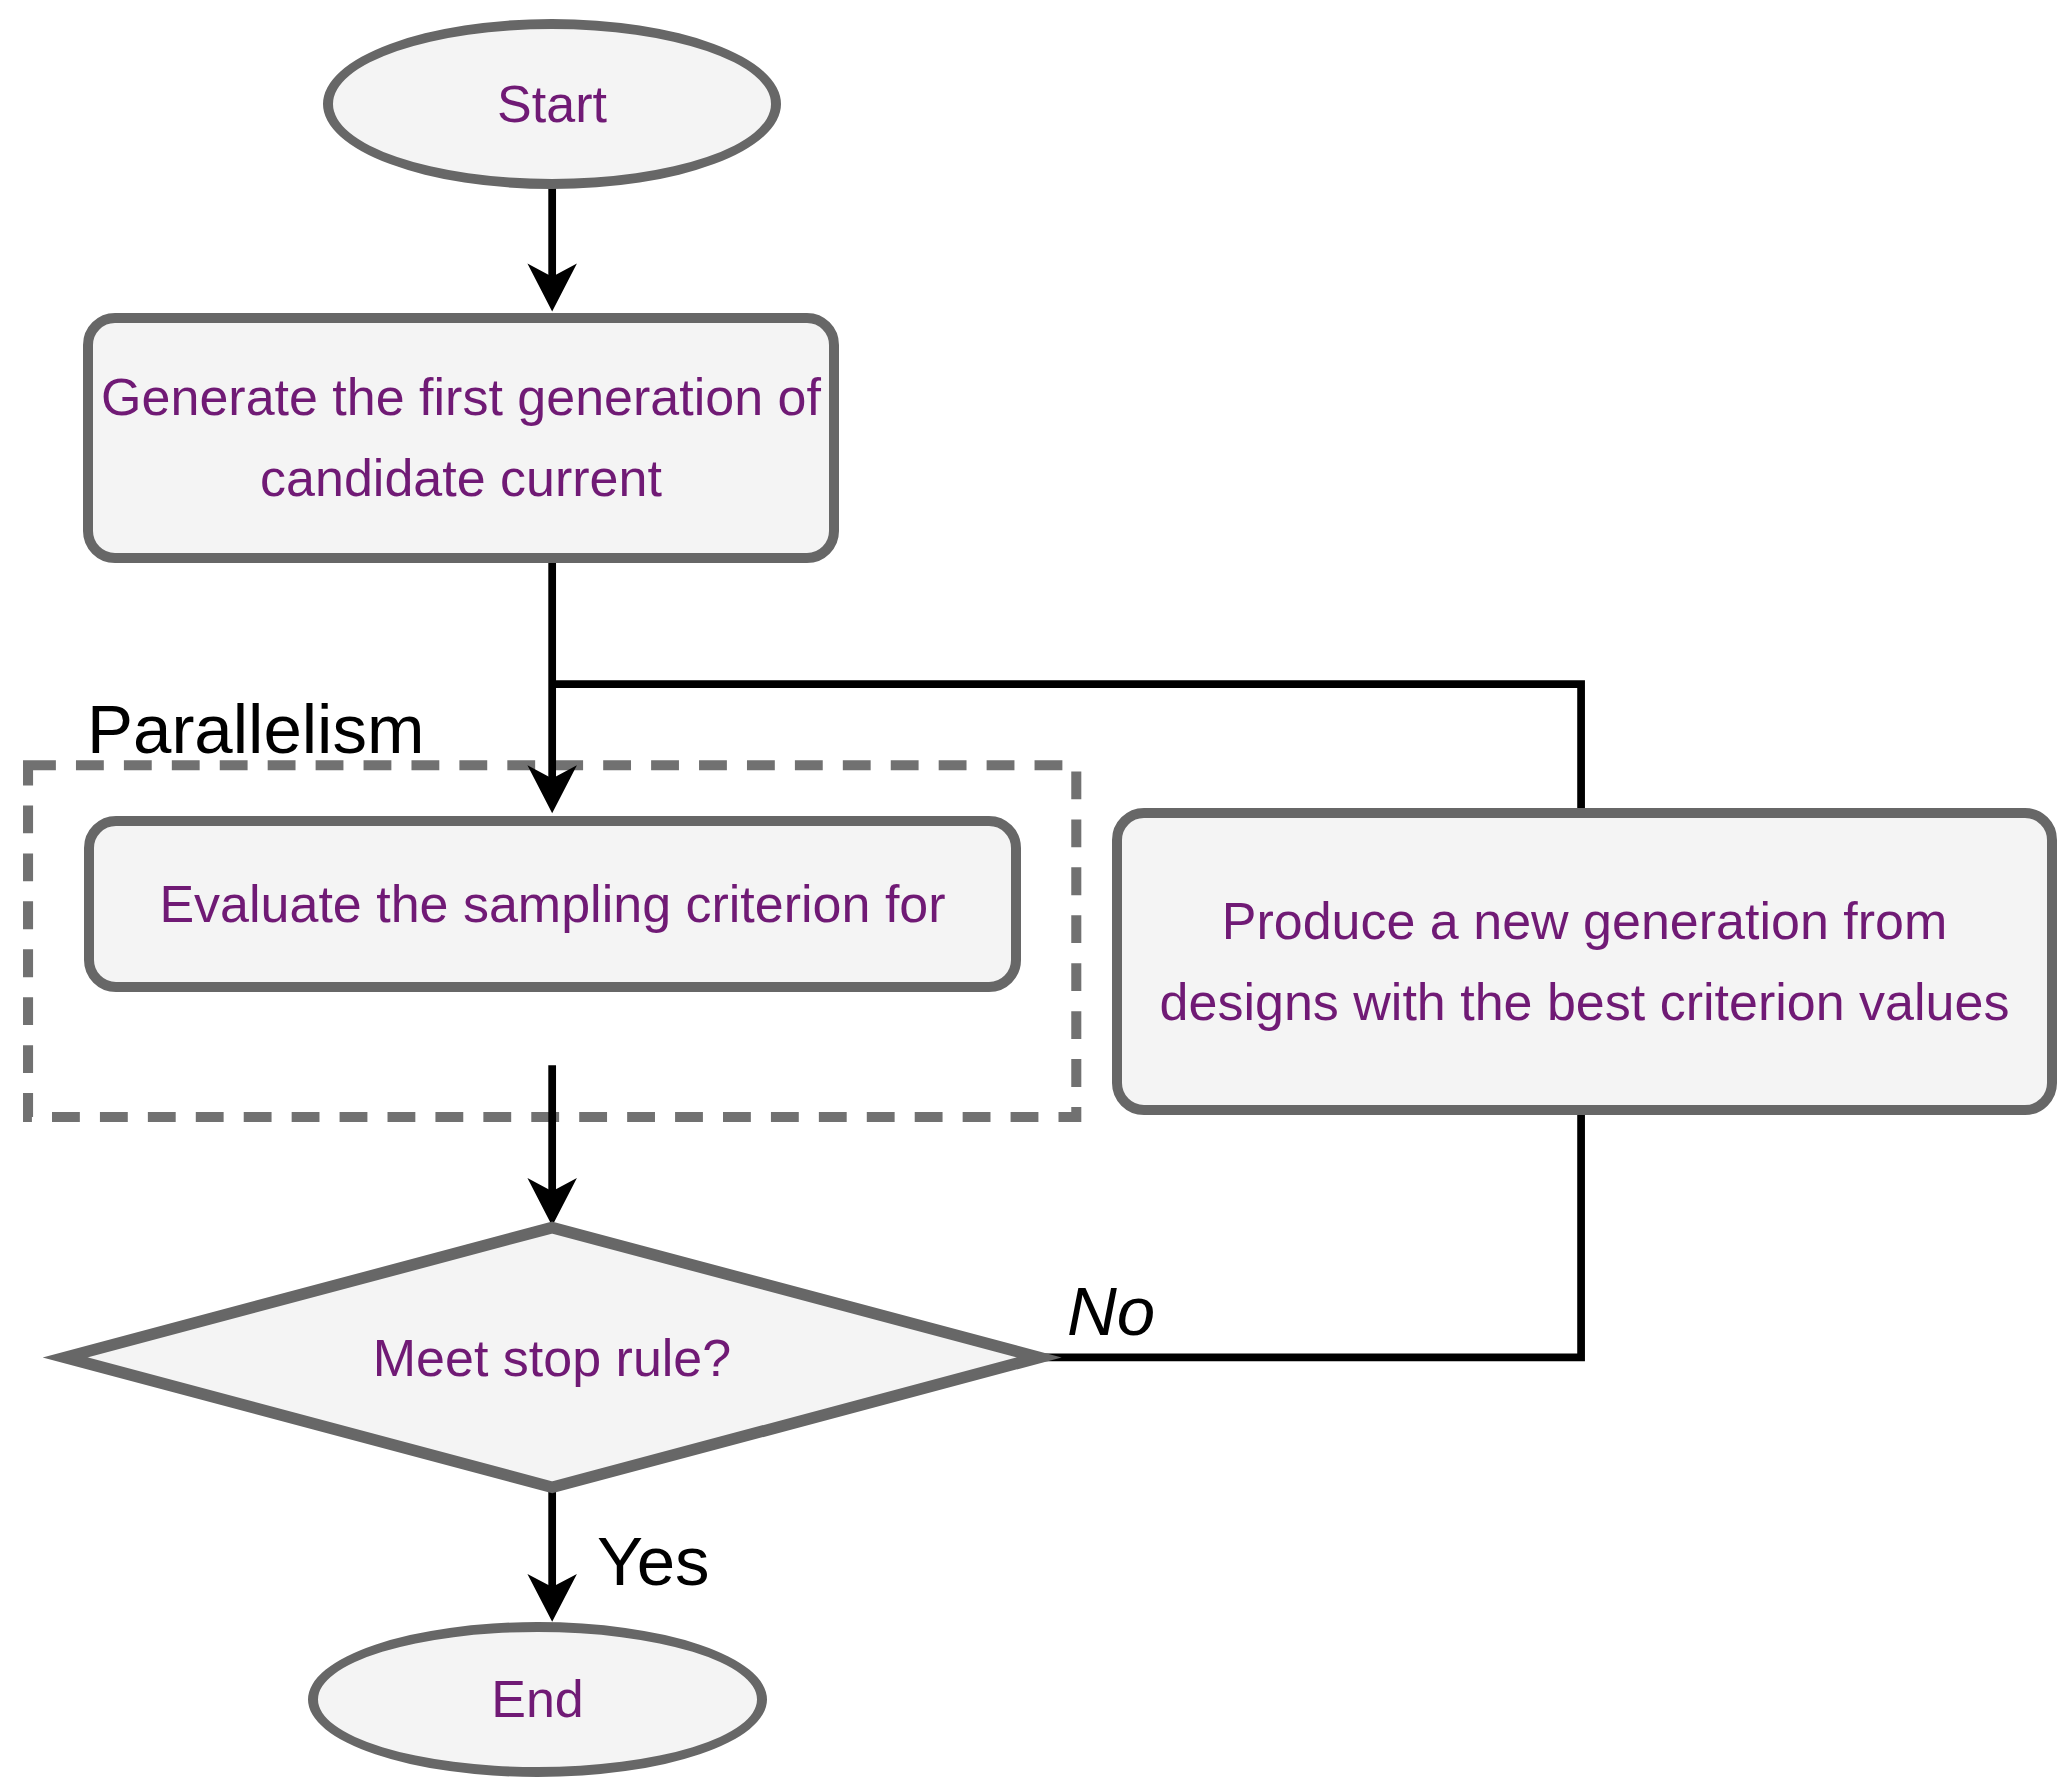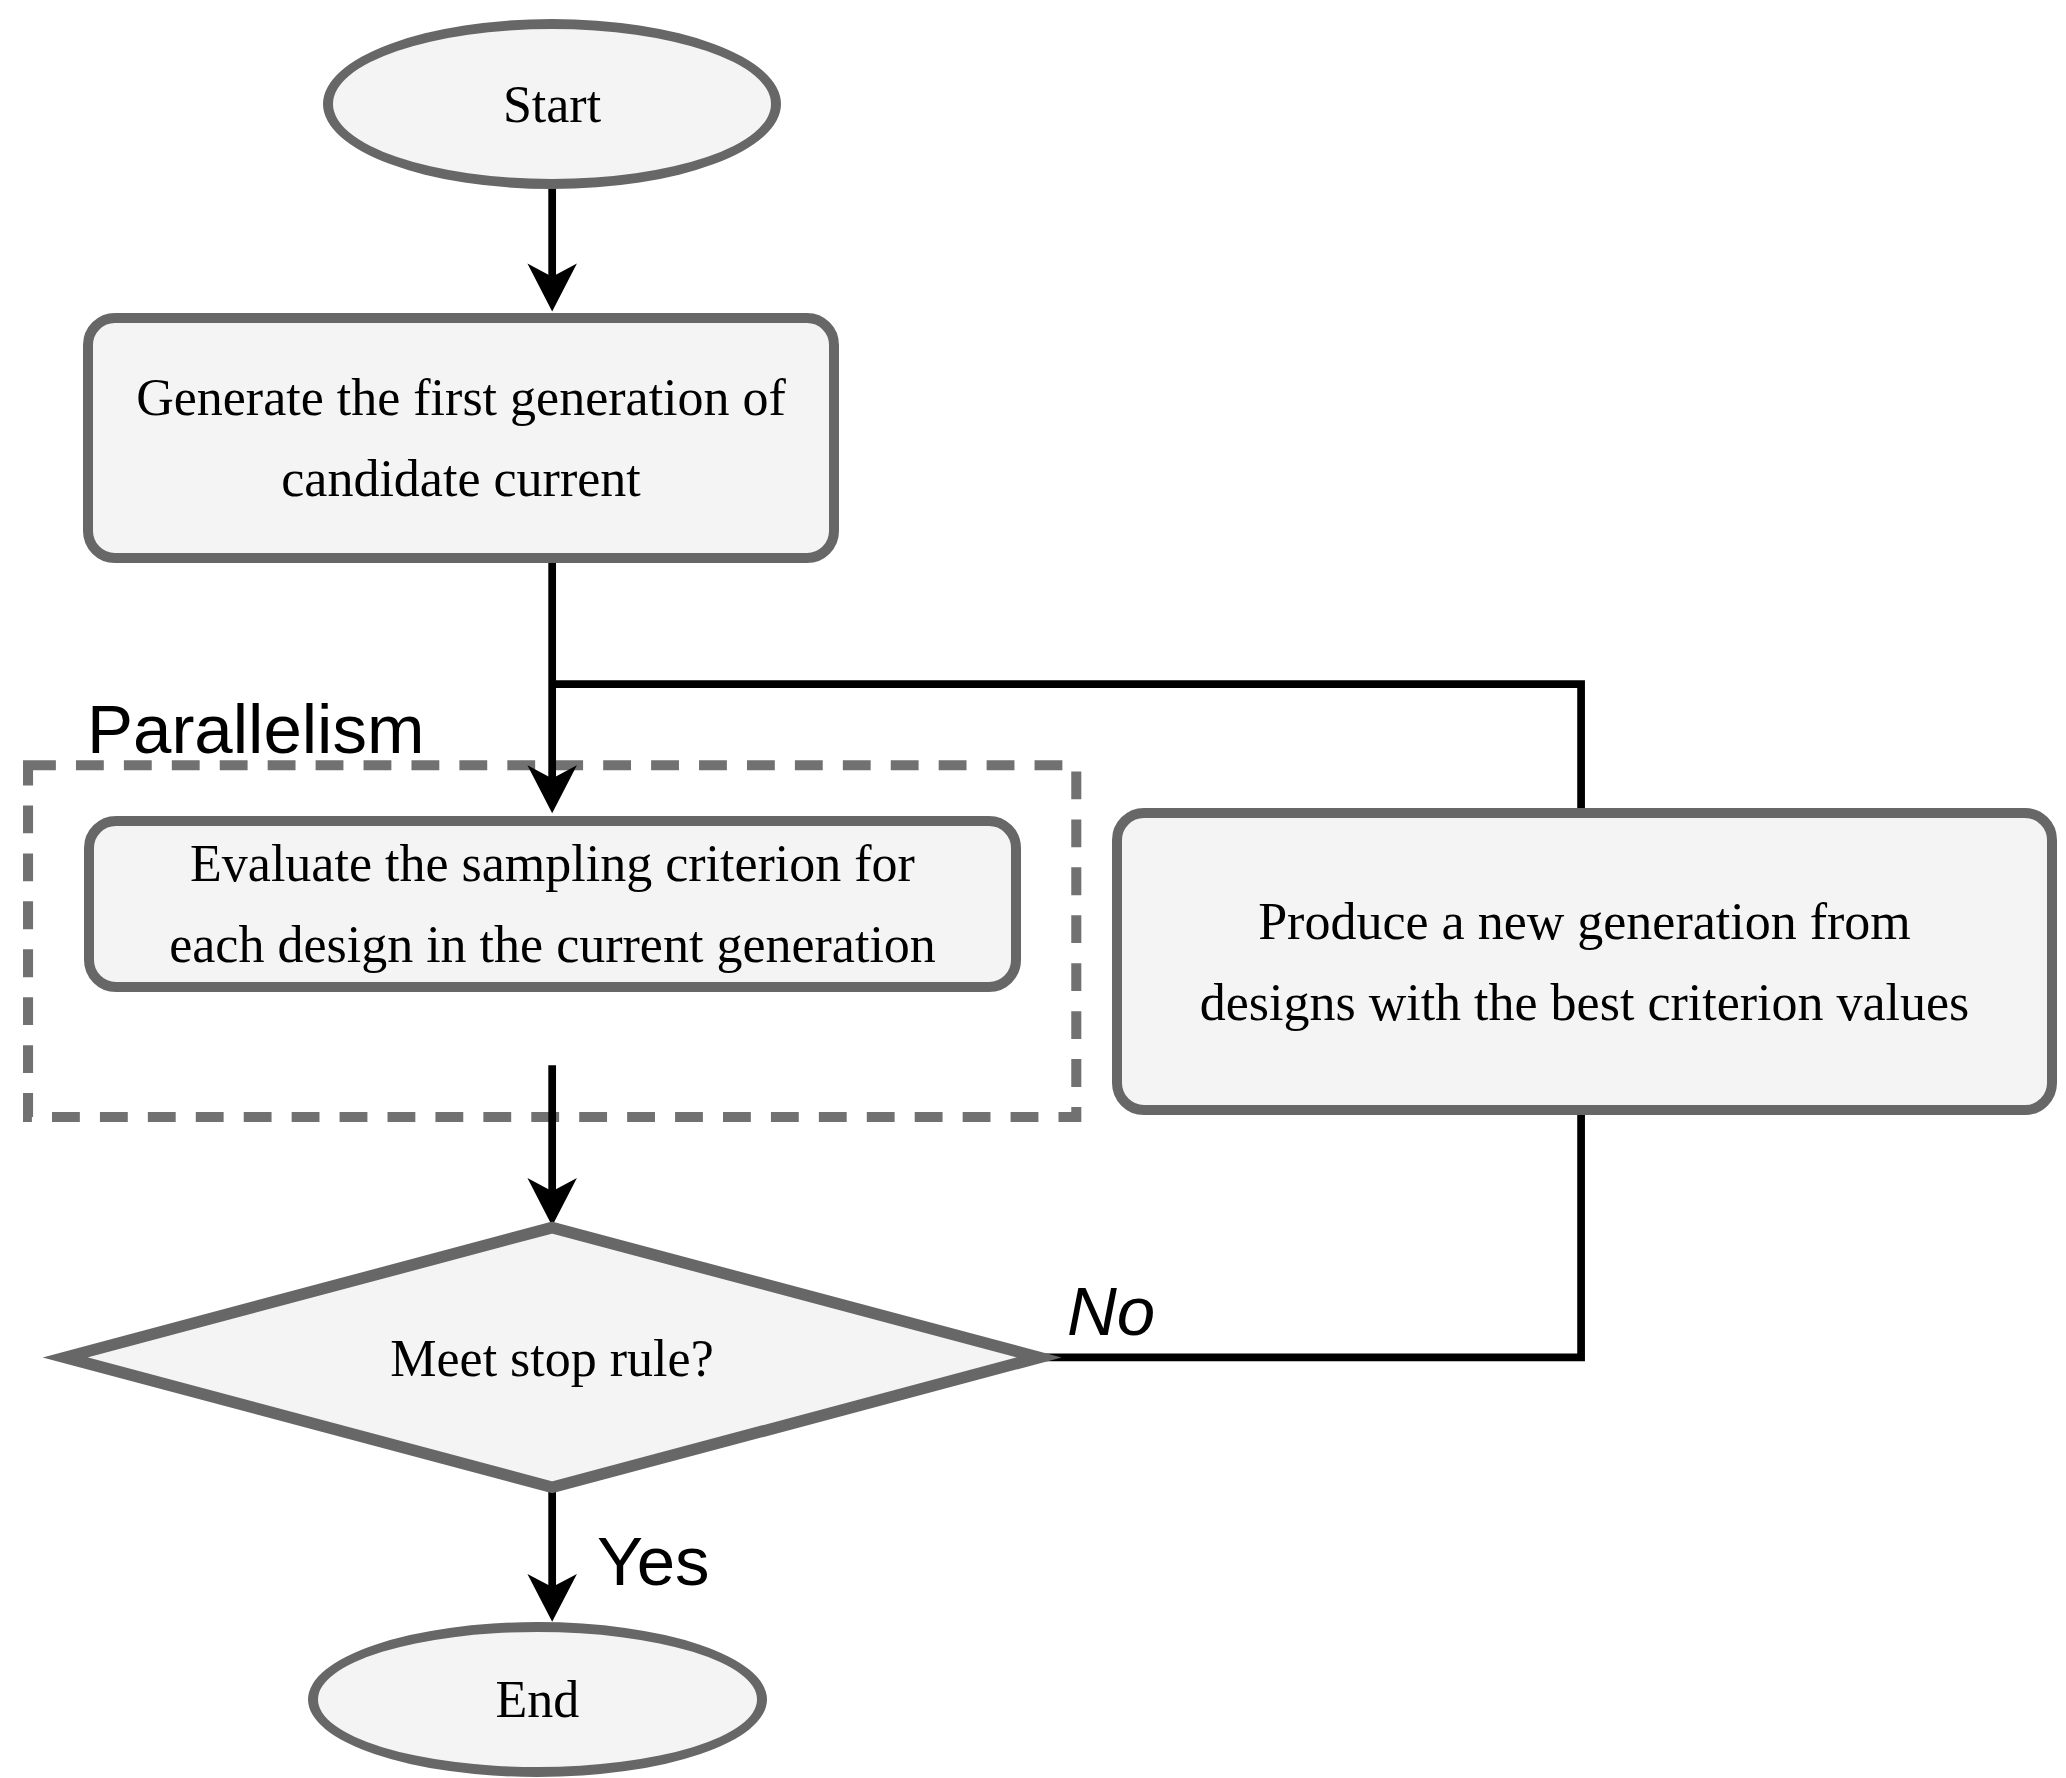--- a/index.html
+++ b/index.html
@@ -27,22 +27,21 @@
     box-sizing: border-box;
     background: #f4f4f4;
     border: 10.8px solid #676767;
     display: flex;
     flex-direction: column;
     align-items: center;
     justify-content: center;
     text-align: center;
     font-size: 52px;
     line-height: 81px;
-    color: #000000;
-    font-family: Liberation Serif, serif;
+    color: #701a75;
   }
   .ellipse {
     border-radius: 50%;
   }
   .process {
     border-radius: 32px;
   }
   .node-start {
     left: 323px; top: 19.3px;
     width: 458px; height: 170px;
@@ -116,21 +115,20 @@
 
   <div class="node process node-generate">
     <span>Generate the first generation of</span>
     <span>candidate current</span>
   </div>
 
   <div class="floating-label label-parallelism">Parallelism</div>
 
   <div class="node process node-evaluate">
     <span>Evaluate the sampling criterion for</span>
-    <span>each design in the current generation</span>
   </div>
 
   <div class="node process node-produce">
     <span>Produce a new generation from</span>
     <span>designs with the best criterion values</span>
   </div>
 
   <div class="node node-decision">
     <span>Meet stop rule?</span>
   </div>

